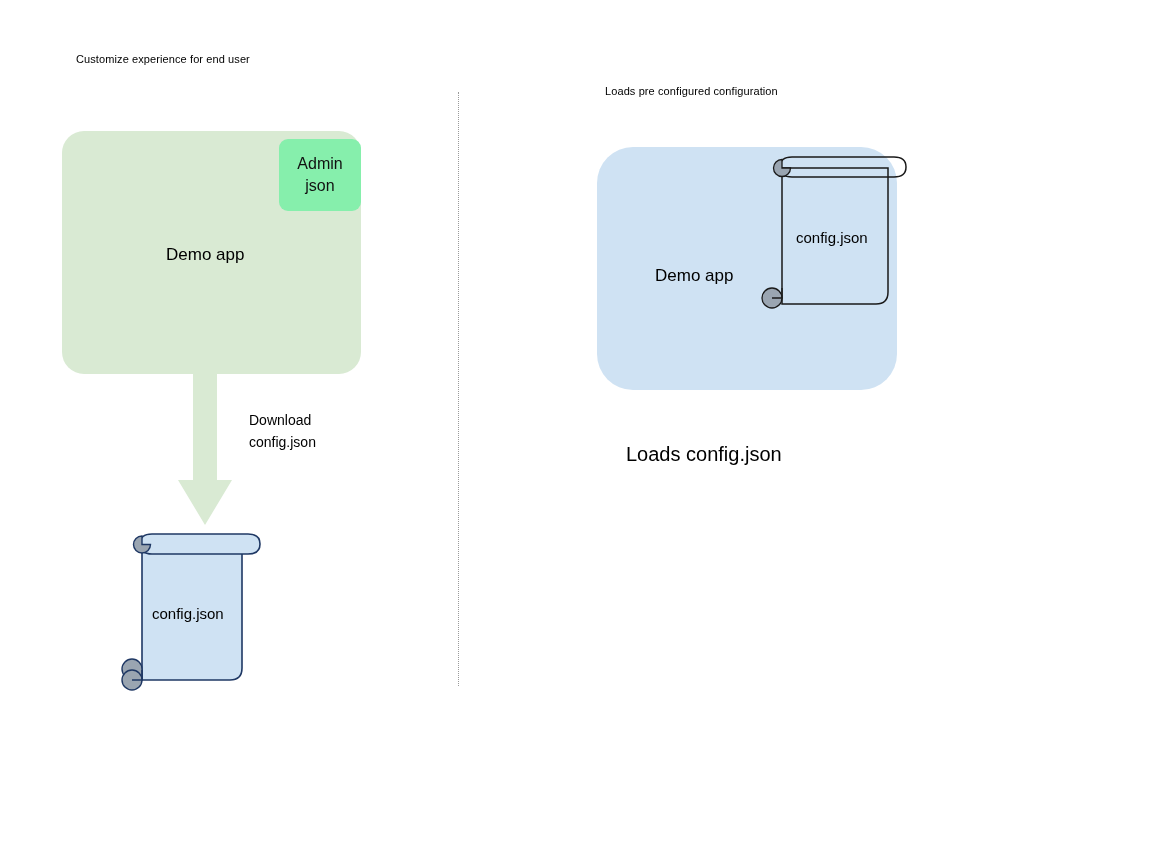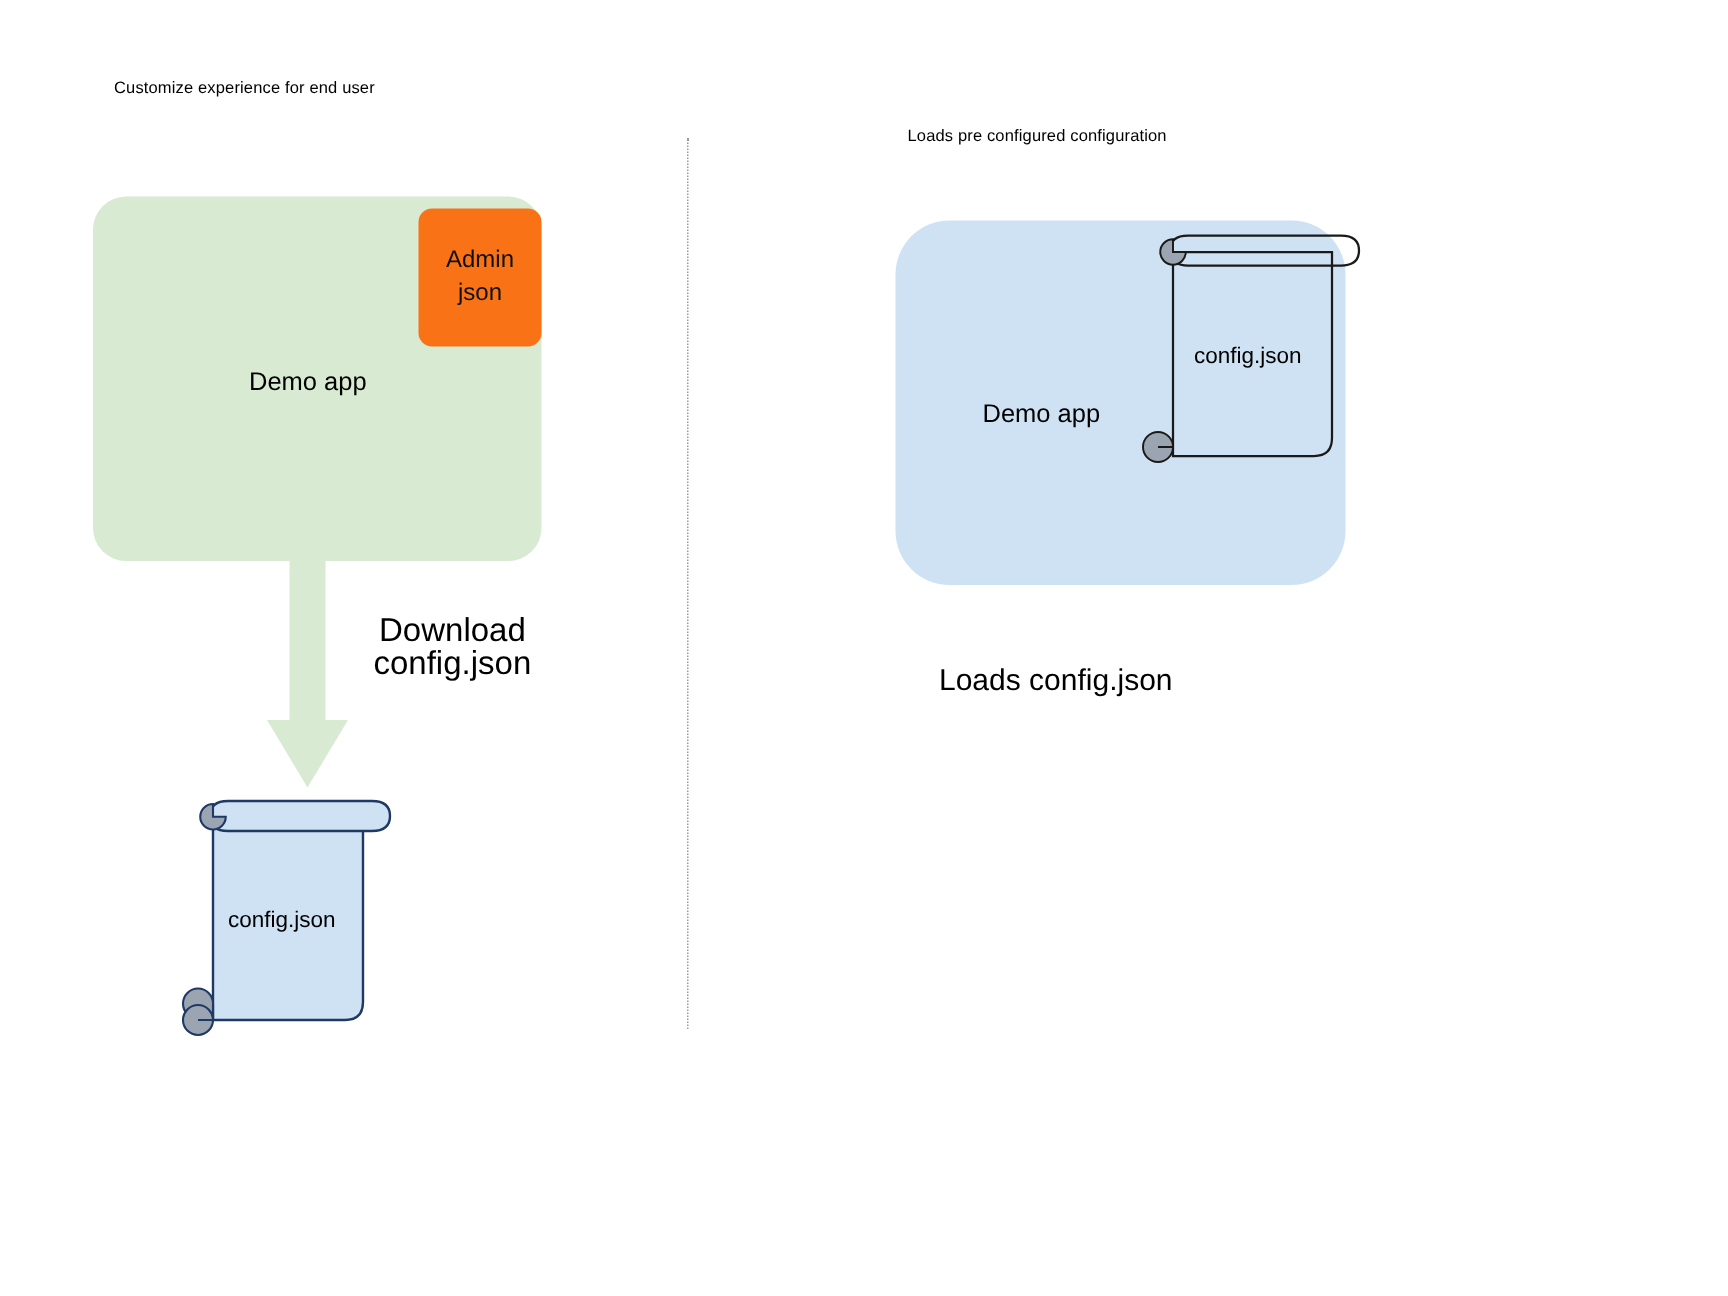--- a/index.html
+++ b/index.html
@@ -76,22 +76,22 @@
   }
   #admin-app-label { left: 166px; top: 244px; }
   #demo-app-label  { left: 655px; top: 265px; }
 
   
   #admin-panel-badge {
     position: absolute;
     left: 279px;
     top: 139px;
     width: 82px;
-    height: 92px;
-    background: #f97316;
+    height: 72px;
+    background: #86efac;
     border-radius: 9px;
     display: flex;
     align-items: center;
     justify-content: center;
     text-align: center;
     box-sizing: border-box;
   }
   #admin-panel-badge .badge-text {
     font-size: 16px;
     line-height: 22px;
@@ -104,25 +104,24 @@
     left: 178px;
     top: 372px;
     width: 54px;
     height: 155px;
     overflow: visible;
   }
   #download-arrow svg { display: block; }
 
   .arrow-label {
     position: absolute;
-    font-size: 22px;
+    font-size: 14px;
     line-height: 22px;
     white-space: nowrap;
     color: #000000;
-    text-align: center;
   }
   #download-label { left: 249px; top: 409px; }
 
   
   .scroll-doc {
     position: absolute;
   }
   .scroll-doc svg { display: block; overflow: visible; }
 
   #scroll-left  { left: 118px; top: 528px; }

